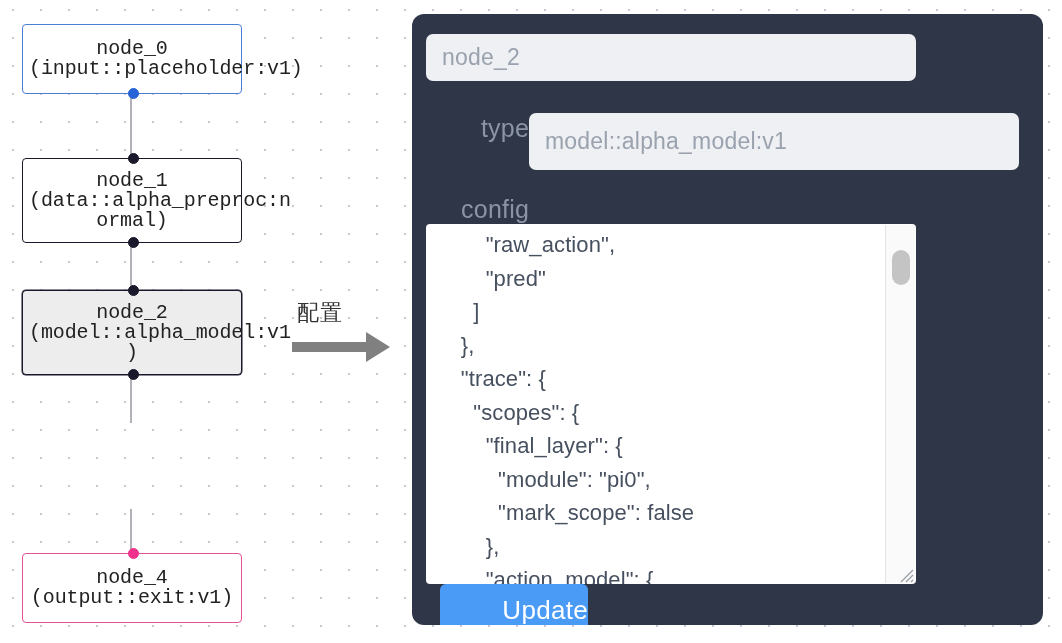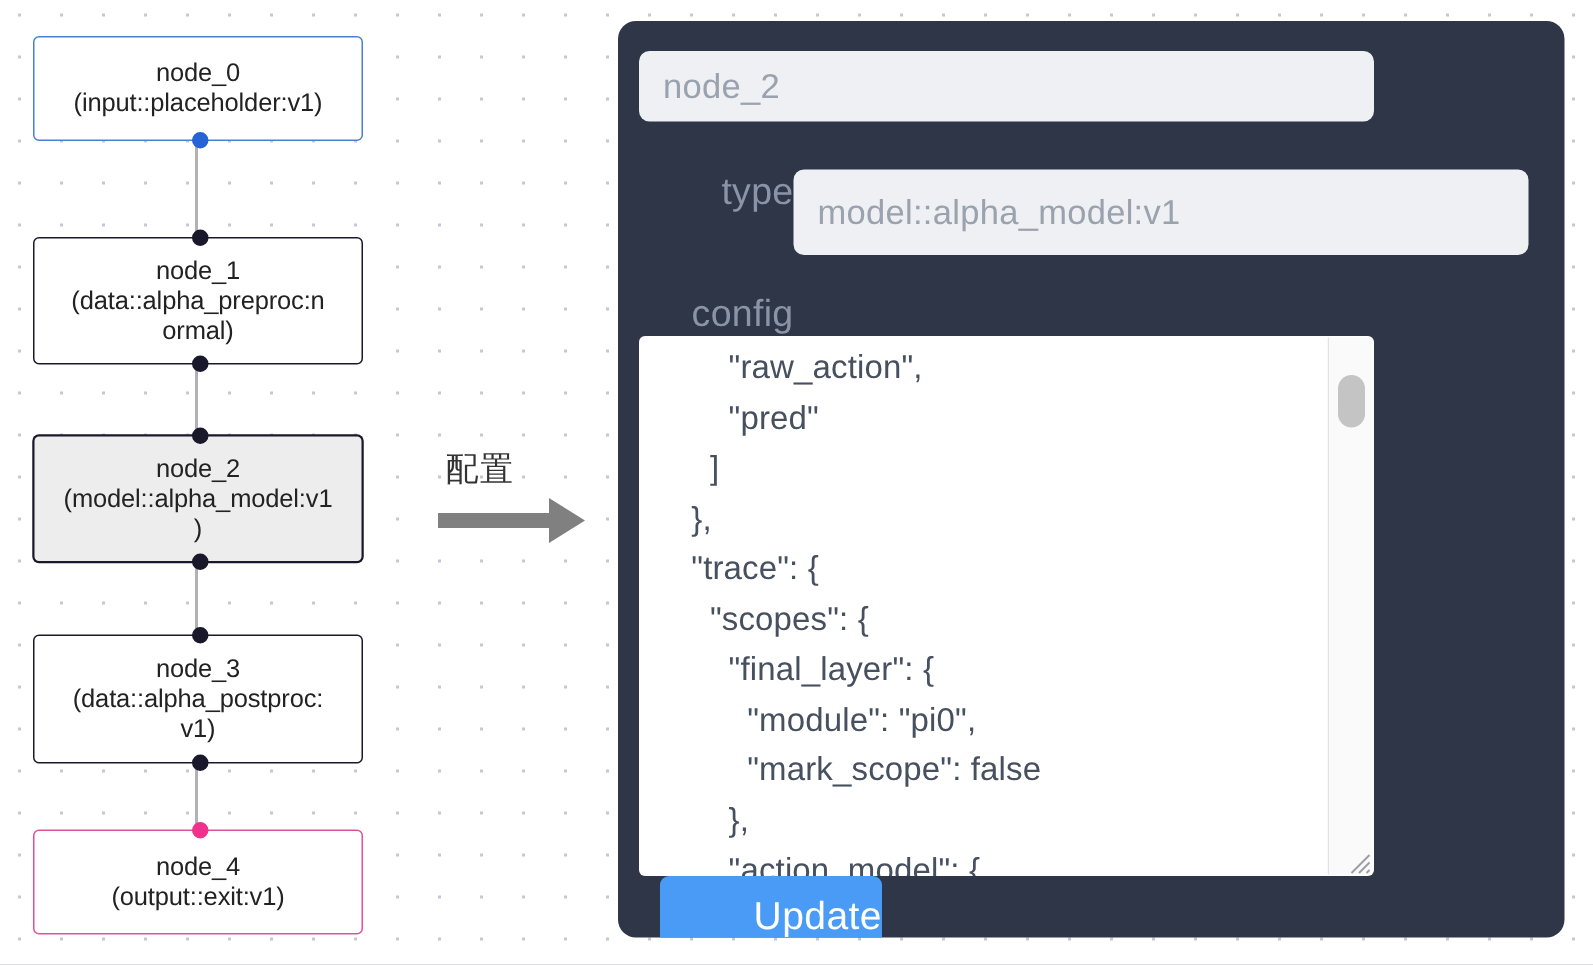--- a/index.html
+++ b/index.html
@@ -30,28 +30,29 @@
   }
 
   
   .node {
     position: absolute;
     box-sizing: border-box;
     background: #ffffff;
     border: 1.6px solid #1a192b;
     border-radius: 4px;
     color: #222222;
-    font-size: 17px;
+    font-size: 20px;
     line-height: 20px;
     text-align: center;
     display: flex;
     align-items: center;
     justify-content: center;
     padding: 2px 6px;
     letter-spacing: -0.1px;
+    font-family: Liberation Mono, monospace;
   }
   .node .ntext { display: block; width: 100%; white-space: pre-line; }
   .node.input  { border-color: #4a7fd4; }
   .node.output { border-color: #e0519a; }
   .node.selected {
     background: #ededed;
     border-color: #1a192b;
     box-shadow: 0 0 0 0.5px #1a192b;
   }
 
@@ -223,27 +224,20 @@
     </div>
 
     <div class="node selected" style="left:22px; top:290px; width:220px; height:85px;">
       <span class="ntext">node_2
 (model::alpha_model:v1
 )</span>
       <span class="handle" style="left:105px; top:-6px;"></span>
       <span class="handle" style="left:105px; bottom:-6px;"></span>
     </div>
 
-    <div class="node" style="left:22px; top:423px; width:220px; height:86px;">
-      <span class="ntext">node_3
-(data::alpha_postproc:
-v1)</span>
-      <span class="handle" style="left:105px; top:-6px;"></span>
-      <span class="handle" style="left:105px; bottom:-6px;"></span>
-    </div>
 
     <div class="node output" style="left:22px; top:553px; width:220px; height:70px;">
       <span class="ntext">node_4
 (output::exit:v1)</span>
       <span class="handle pink" style="left:105px; top:-6px;"></span>
     </div>
 
     <div id="arrow-label">配置</div>
     <svg id="arrow-shape" width="100" height="34" viewBox="0 0 100 34">
       <path d="M0 12 L74 12 L74 2 L98 17 L74 32 L74 22 L0 22 Z" fill="#808080"></path>

